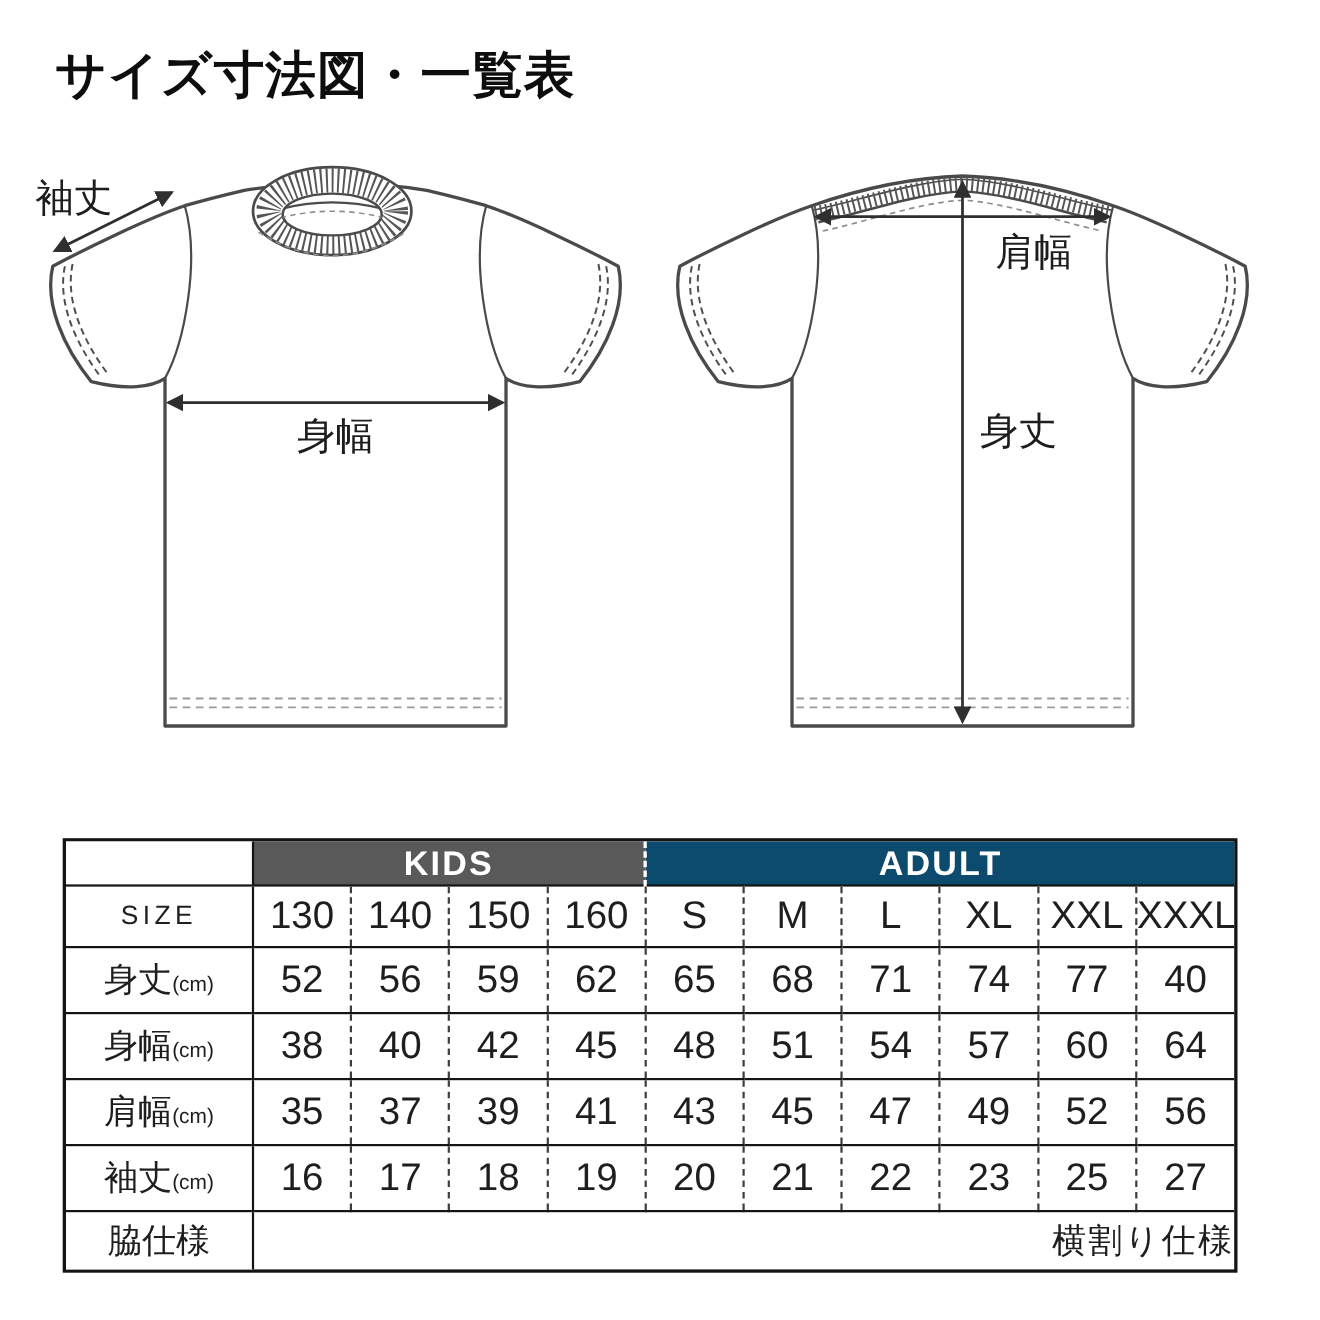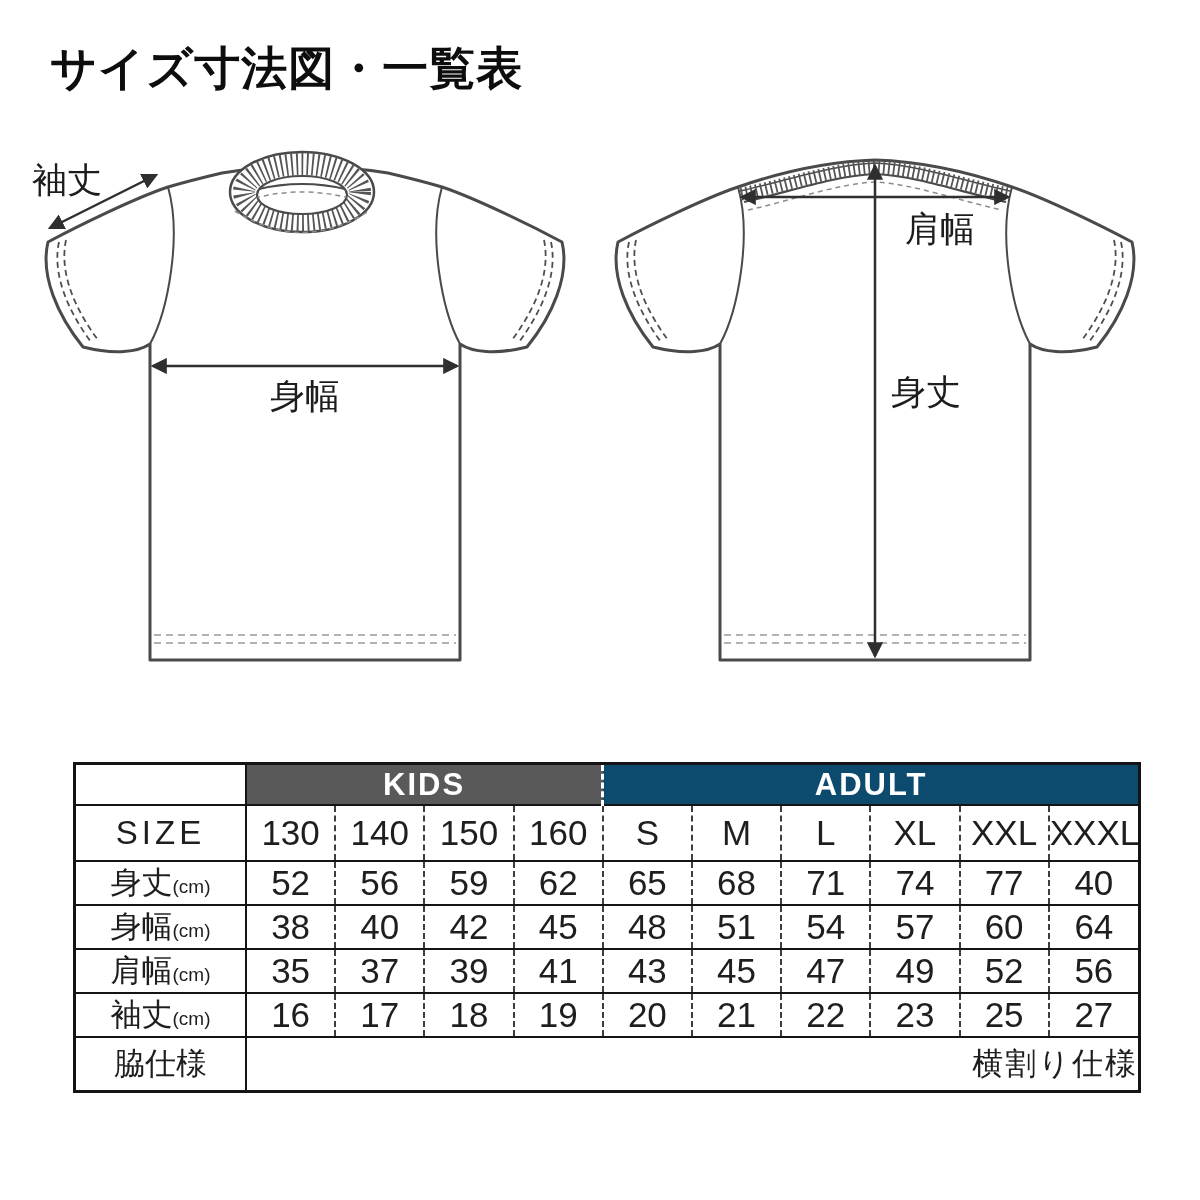--- a/index.html
+++ b/index.html
@@ -5,35 +5,35 @@
   html,body{margin:0;padding:0;background:#fff;}
   body{width:1200px;height:1200px;position:relative;overflow:hidden;
        font-family:"Liberation Sans","DejaVu Sans",sans-serif;color:#1e1e1e;}
   .title{position:absolute;left:38px;top:26px;margin:12px;font-size:46px;font-weight:bold;
          color:#0d0d0d;letter-spacing:1px;}
   svg.shirt{position:absolute;}
   svg.front{left:30px;top:146px;}
   svg.back{left:600px;top:146px;}
   .dlabel{font-family:"Liberation Sans","DejaVu Sans",sans-serif;font-size:35px;fill:#1d1d1d;}
 
-  .tablewrap{position:absolute;left:57px;top:762px;width:1062px;border:3px solid #141414;background:#fff;margin-left:16px;}
+  .tablewrap{position:absolute;left:57px;top:762px;width:1062px;border:3px solid #141414;background:#fff;}
   table.size{width:100%;border-collapse:collapse;table-layout:fixed;}
   th,td{padding:0;margin:0;text-align:center;vertical-align:middle;font-weight:normal;color:#1e1e1e;}
   tr.gh{height:40px;}
   tr.sz{height:56px;}
-  tr.dr{height:44px;}
+  tr.dr{height:60px;}
   tr.ft{height:53px;}
   tr.sz > *, tr.dr > *, tr.ft > *{border-top:2.5px solid #141414;}
   .rowlabel{border-right:2.5px solid #141414;background:#fff;}
   td.dash{border-left:2px dashed #3d3d3d;}
   .ghdr{color:#ffffff;font-weight:bold;font-size:31px;letter-spacing:2px;}
   .kids{background:#595959;}
   .adult{background:#0c4a6e;border-left:3px dashed #ffffff;}
   .corner{background:#ffffff;border-right:2.5px solid #141414;}
-  .sizelab{font-size:33px;letter-spacing:4px;}
+  .sizelab{font-size:24px;letter-spacing:4px;}
   .num{font-size:35px;}
   .jl{font-size:31px;}
   .unit{font-size:19px;}
   .footval{font-size:31px;letter-spacing:2px;text-align:right;}
 </style>
 </head>
 <body>
 
 <h1 class="title">サイズ寸法図・一覧表</h1>
 

